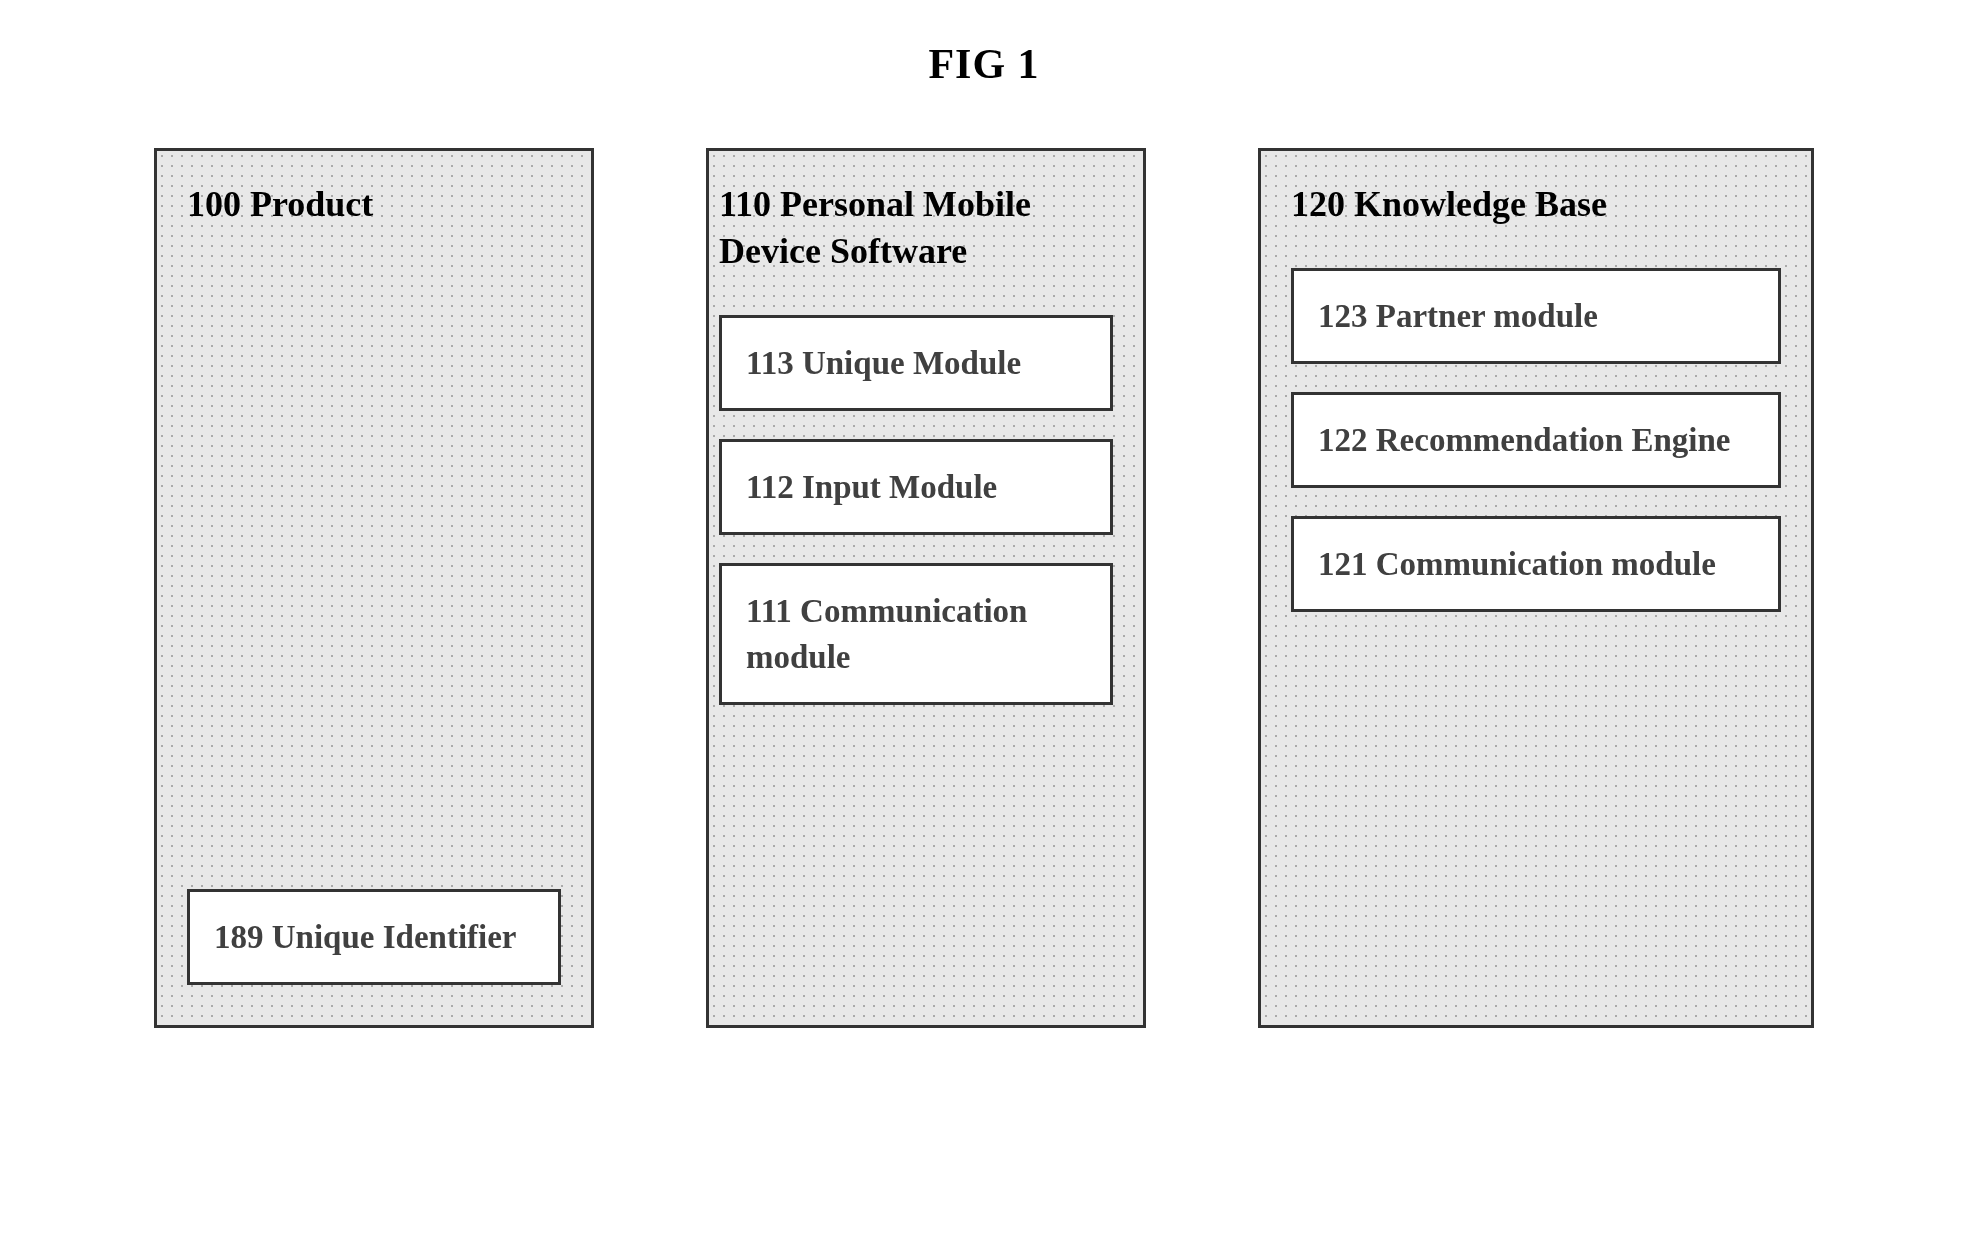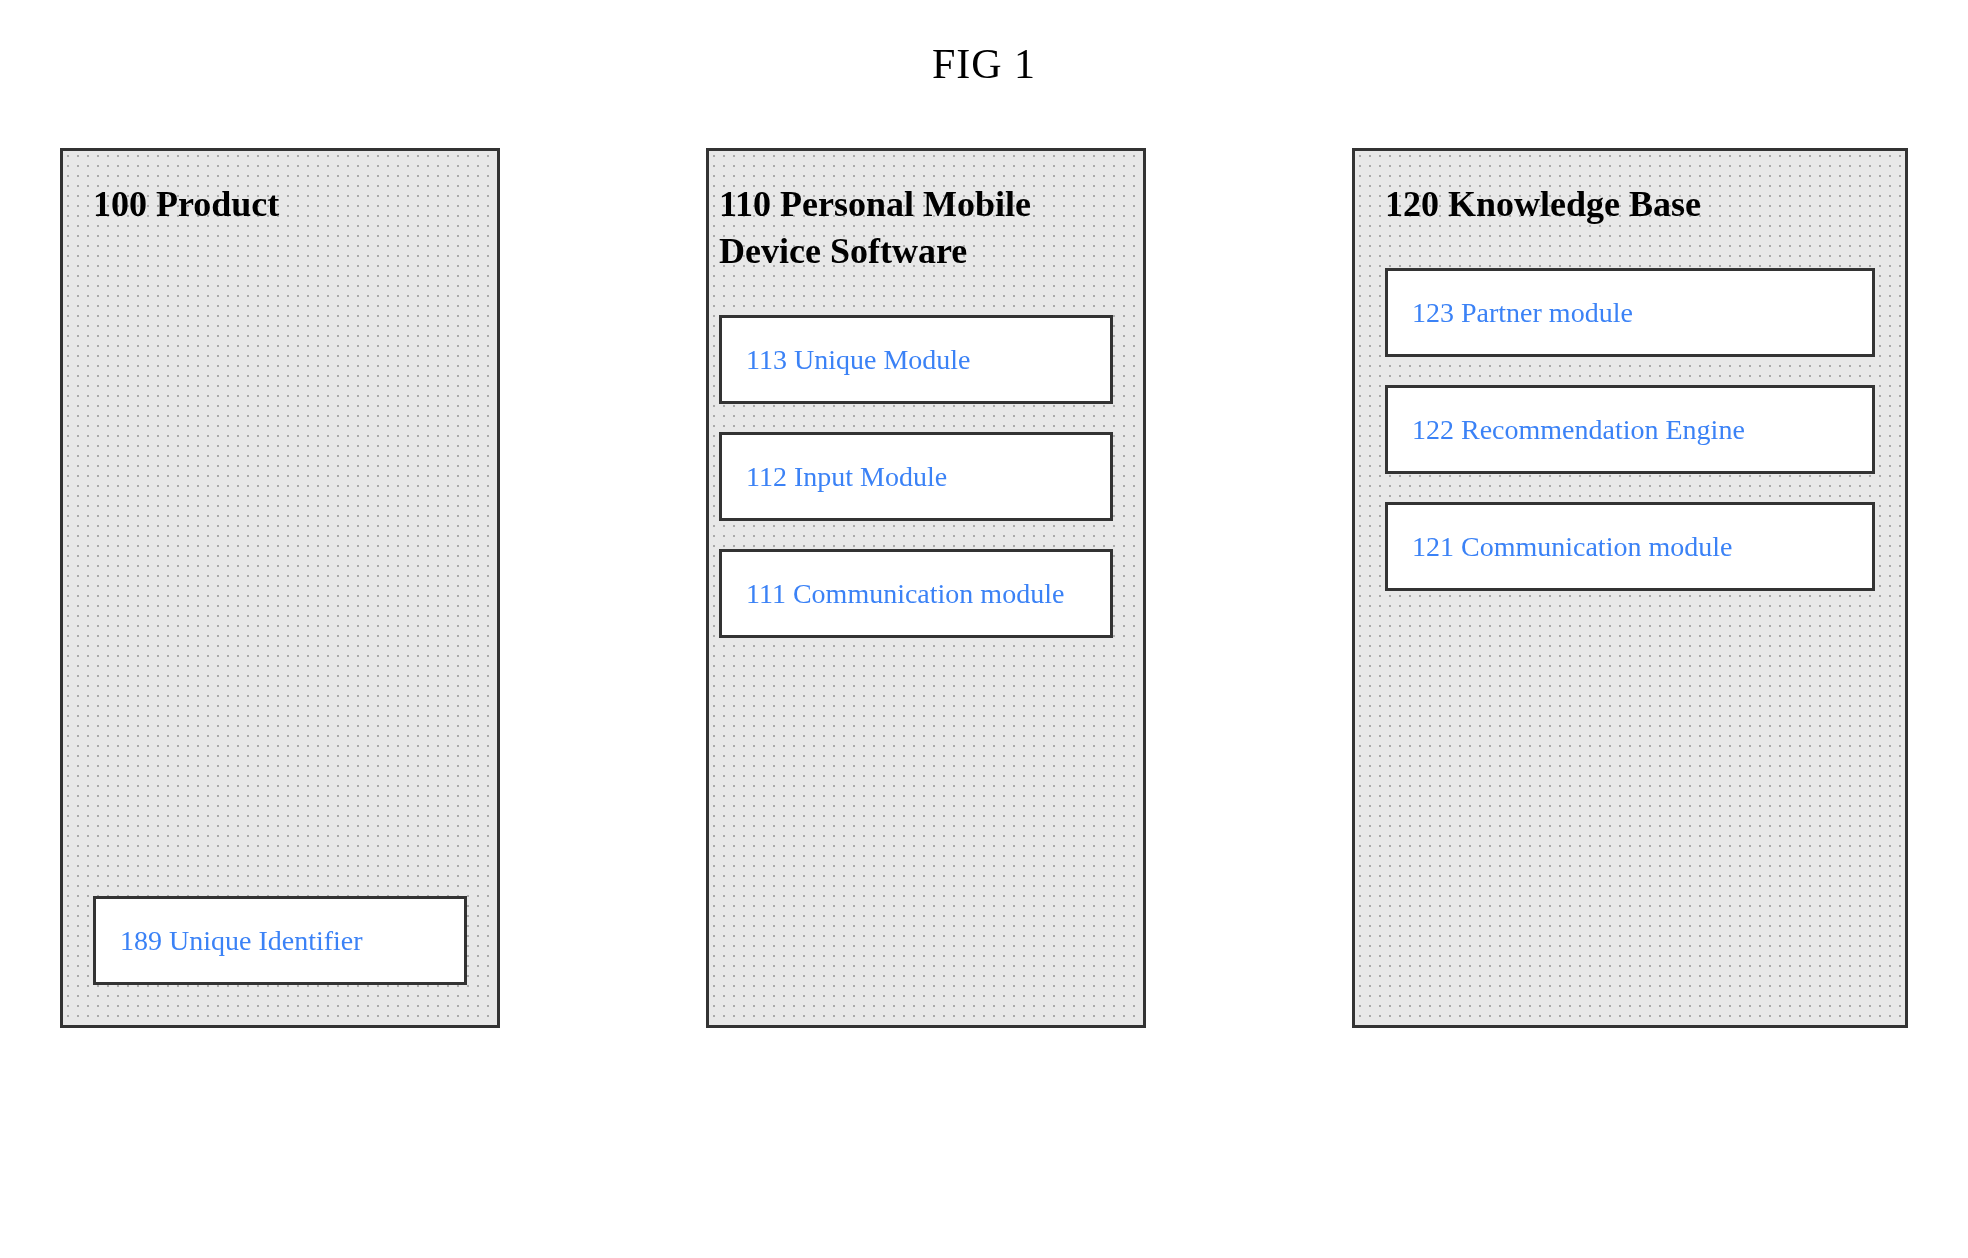--- a/index.html
+++ b/index.html
@@ -14,31 +14,31 @@
       width: 1968px;
       min-height: 1258px;
       display: flex;
       flex-direction: column;
       align-items: center;
       padding: 40px 60px;
     }
 
     .fig-title {
       font-size: 42px;
-      font-weight: normal;
+      font-weight: bold;
       text-align: center;
       margin-bottom: 60px;
       letter-spacing: 1px;
     }
 
     .diagram-container {
       display: flex;
       flex-direction: row;
       gap: 112px;
-      justify-content: space-between;
+      justify-content: center;
       align-items: flex-start;
       width: 100%;
     }
 
     .outer-box {
       border: 3px solid #333;
       background-color: #e8e8e8;
       background-image: radial-gradient(circle, #aaa 1px, transparent 1px);
       background-size: 10px 10px;
       padding: 30px 30px 40px 30px;
@@ -52,23 +52,24 @@
       margin-bottom: 40px;
       line-height: 1.3;
       color: #000;
     }
 
     .inner-box {
       border: 3px solid #333;
       background-color: #ffffff;
       padding: 22px 24px;
       margin-bottom: 28px;
-      font-size: 28px;
-      color: #3b82f6;
+      font-size: 33px;
+      color: #404040;
       line-height: 1.4;
+      font-weight: bold;
     }
 
     .inner-box:last-child {
       margin-bottom: 0;
     }
 
     
     .product-box {
       width: 440px;
       min-height: 880px;

